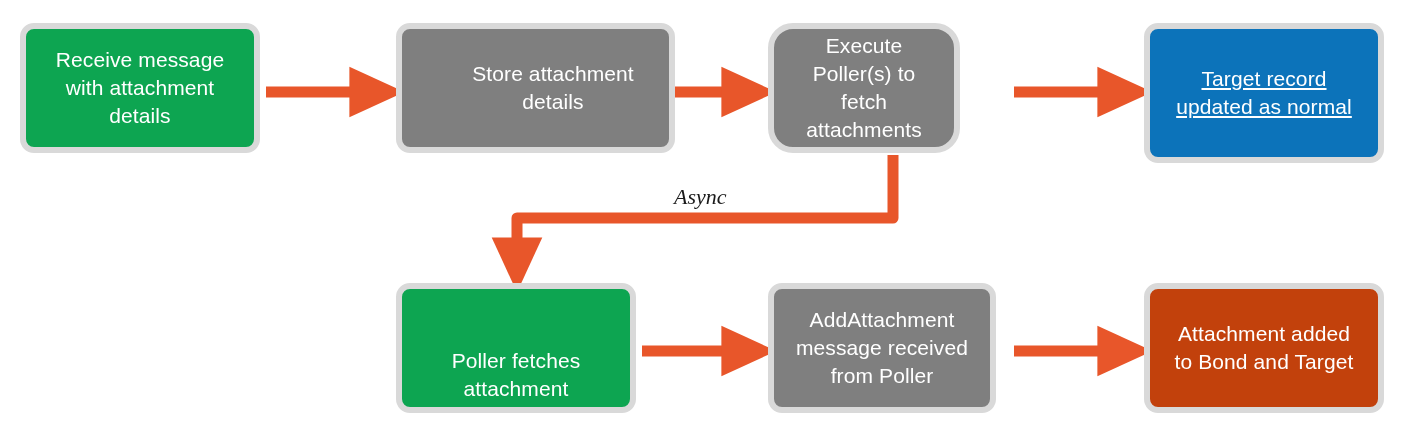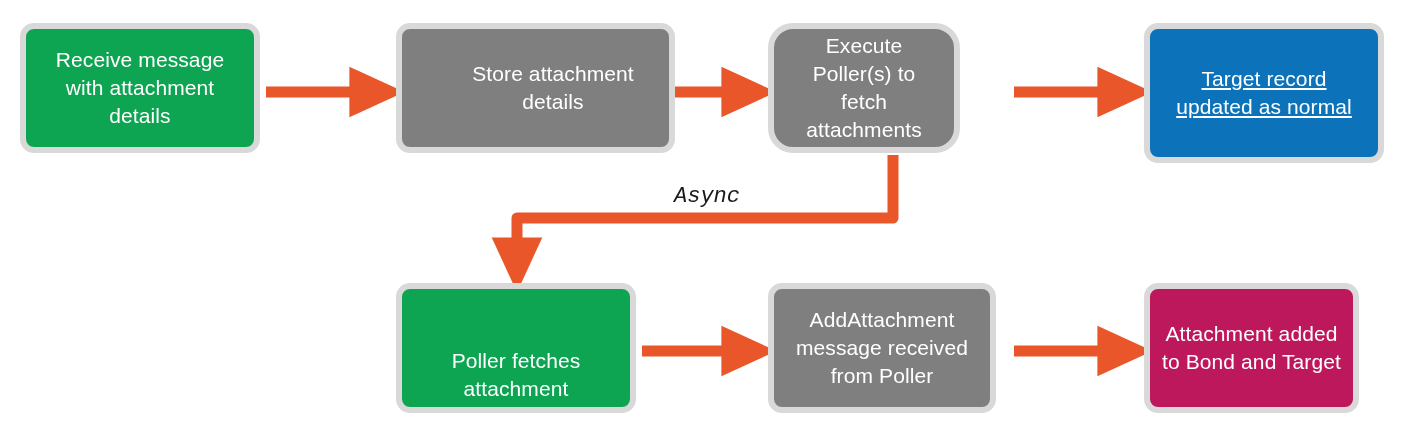--- a/index.html
+++ b/index.html
@@ -36,21 +36,21 @@
   }
   .node .node-label {
     display: block;
     white-space: pre-line;
   }
   .edge-label {
     position: absolute;
     font-style: italic;
     font-size: 22px;
     color: #1a1a1a;
-    font-family: Liberation Mono, monospace;
+    font-family: Liberation Serif, serif;
     white-space: nowrap;
   }
   svg.connectors {
     position: absolute;
     left: 0;
     top: 0;
     width: 1407px;
     height: 442px;
     pointer-events: none;
   }
@@ -110,18 +110,18 @@
     <span class="node-label">Poller fetches
 attachment</span>
   </div>
 
   <div class="node" id="node-addattachment-message-received" style="left:768px; top:283px; width:228px; height:130px; background:#7F7F7F;">
     <span class="node-label">AddAttachment
 message received
 from Poller</span>
   </div>
 
-  <div class="node" id="node-attachment-added" style="left:1144px; top:283px; width:215px; height:130px; background:#be185d;">
+  <div class="node" id="node-attachment-added" style="left:1144px; top:283px; width:240px; height:130px; background:#c2410c;">
     <span class="node-label">Attachment added
 to Bond and Target</span>
   </div>
 
 </div>
 
 </body></html>

